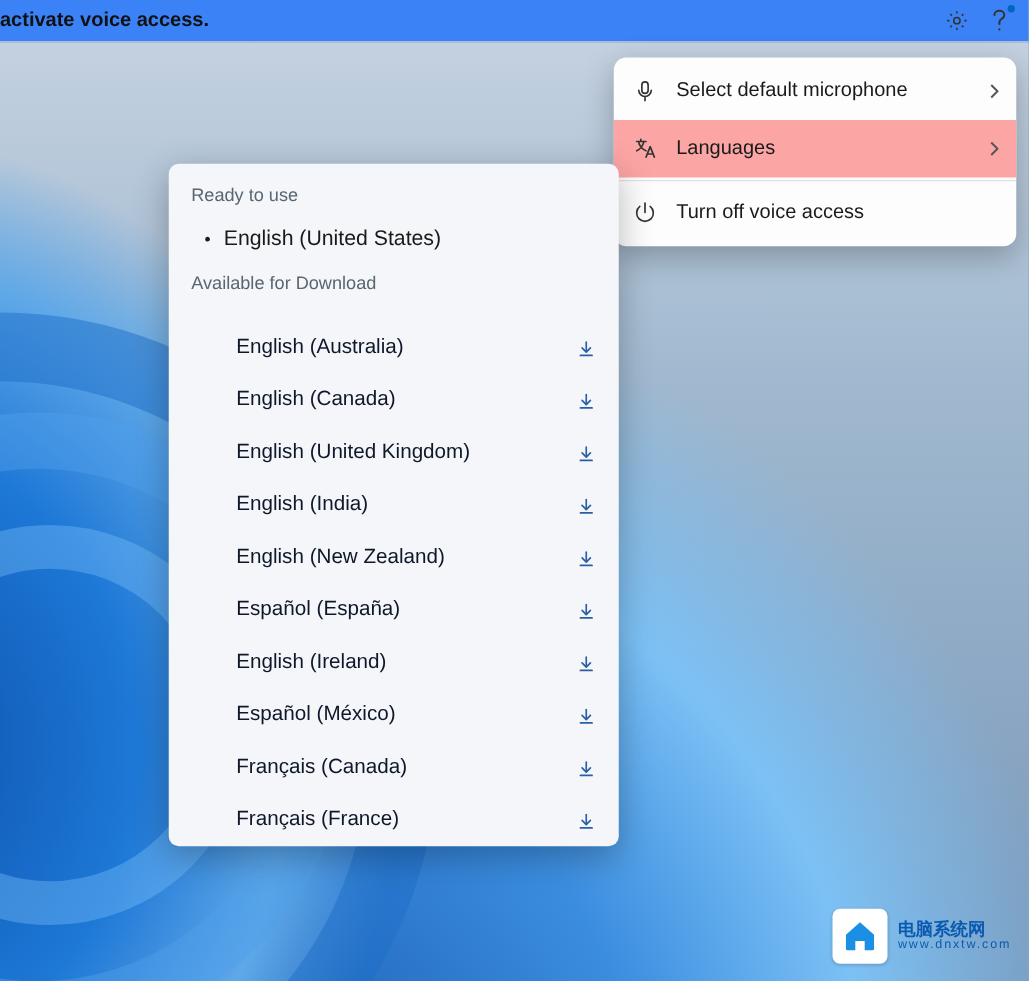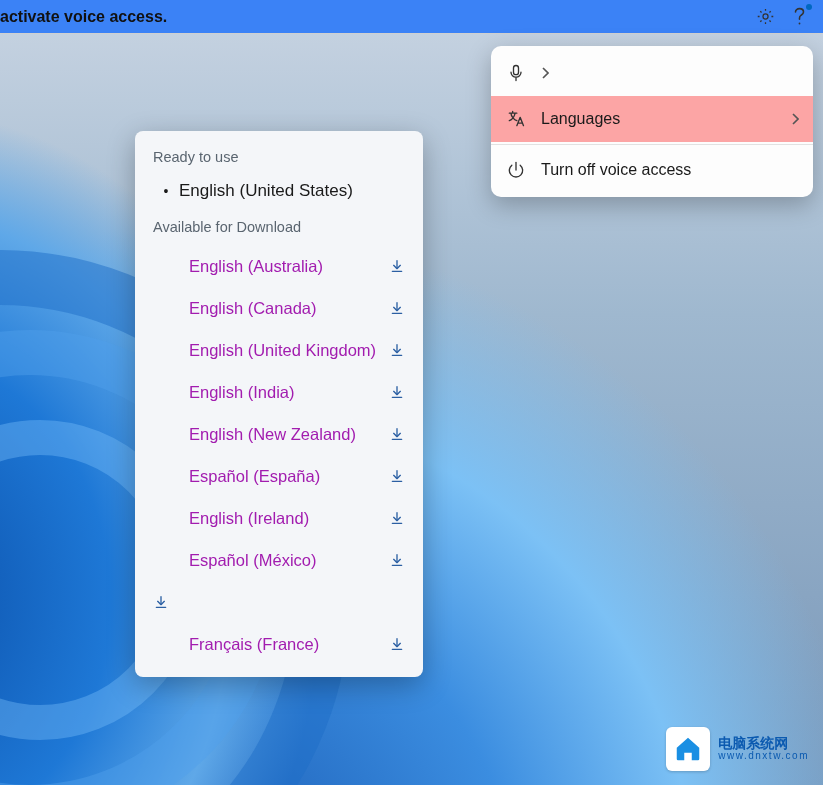--- a/index.html
+++ b/index.html
@@ -78,21 +78,21 @@
   .menu-item .mi-icon { width:22px; display:flex; justify-content:center; margin-right:14px; color:#333; }
   .menu-item .mi-label { flex:1; }
   .menu-item .mi-chevron { color:#555; font-size:13px; }
   .menu-sep { height:1px; background:#e2e2e2; margin:2px 0;}
 
   
   .submenu {
     position:absolute;
     top:131px;
     left:135px;
-    width:288px;
+    width:360px;
     background:#f4f6f9;
     border-radius:8px;
     box-shadow: 0 8px 28px rgba(0,0,0,.28);
     padding: 14px 0 12px 0;
     z-index:7;
   }
   .sub-header {
     font-size:14.5px;
     color:#5a6570;
     padding: 4px 18px 10px 18px;
@@ -100,25 +100,25 @@
   .sub-active {
     display:flex;
     align-items:center;
     padding: 6px 18px 14px 18px;
     font-size:17px;
     color:#1a1a1a;
   }
   .sub-active .bullet{width:26px;text-align:center;font-size:14px;}
   .dl-item {
     display:flex;
-    align-items:center;
+    align-items:flex-end;
     padding: 0 18px;
     height:42px;
     font-size:16.5px;
-    color:#a21caf;
+    color:#0f172a;
   }
   .dl-item .dl-label{flex:1; padding-left:36px;}
   .dl-item .dl-icon{color:#2b5fa3;}
   svg { display:block; }
 
   
   .watermark{
     position:absolute;
     right:14px;
     bottom:14px;
@@ -163,20 +163,21 @@
 </div>
 
 <div class="menu" id="settings-menu">
     <div class="menu-item">
       <span class="mi-icon">
         <svg width="20" height="20" viewBox="0 0 24 24" fill="none" stroke="#333" stroke-width="1.6" stroke-linecap="round" stroke-linejoin="round">
           <rect x="9" y="3" width="6" height="11" rx="3"></rect>
           <path d="M6 11a6 6 0 0 0 12 0M12 17v4"></path>
         </svg>
       </span>
+      <span class="mi-label">Select default microphone</span>
       <span class="mi-chevron">
         <svg width="8" height="12" viewBox="0 0 8 12" fill="none" stroke="#555" stroke-width="1.6">
           <path d="M2 1l5 5-5 5"></path>
         </svg>
       </span>
     </div>
     <div class="menu-item hover">
       <span class="mi-icon">
         <svg width="20" height="20" viewBox="0 0 24 24" fill="none" stroke="#333" stroke-width="1.6" stroke-linecap="round" stroke-linejoin="round">
           <path d="M4 5h9M8 3v2M6 5c0 4 4 8 7 9M11 5c-1 4-4 8-7 9"></path>
@@ -284,20 +285,21 @@
         <span class="dl-label">Español (México)</span>
         <span class="dl-icon">
           <svg width="16" height="16" viewBox="0 0 24 24" fill="none" stroke="#2b5fa3" stroke-width="2" stroke-linecap="round" stroke-linejoin="round">
             <path d="M12 4v11"></path>
             <path d="M7 11l5 5 5-5"></path>
             <path d="M5 20h14"></path>
           </svg>
         </span>
       </div>
       <div class="dl-item">
+        <span class="dl-label">Français (Canada)</span>
         <span class="dl-icon">
           <svg width="16" height="16" viewBox="0 0 24 24" fill="none" stroke="#2b5fa3" stroke-width="2" stroke-linecap="round" stroke-linejoin="round">
             <path d="M12 4v11"></path>
             <path d="M7 11l5 5 5-5"></path>
             <path d="M5 20h14"></path>
           </svg>
         </span>
       </div>
       <div class="dl-item">
         <span class="dl-label">Français (France)</span>

